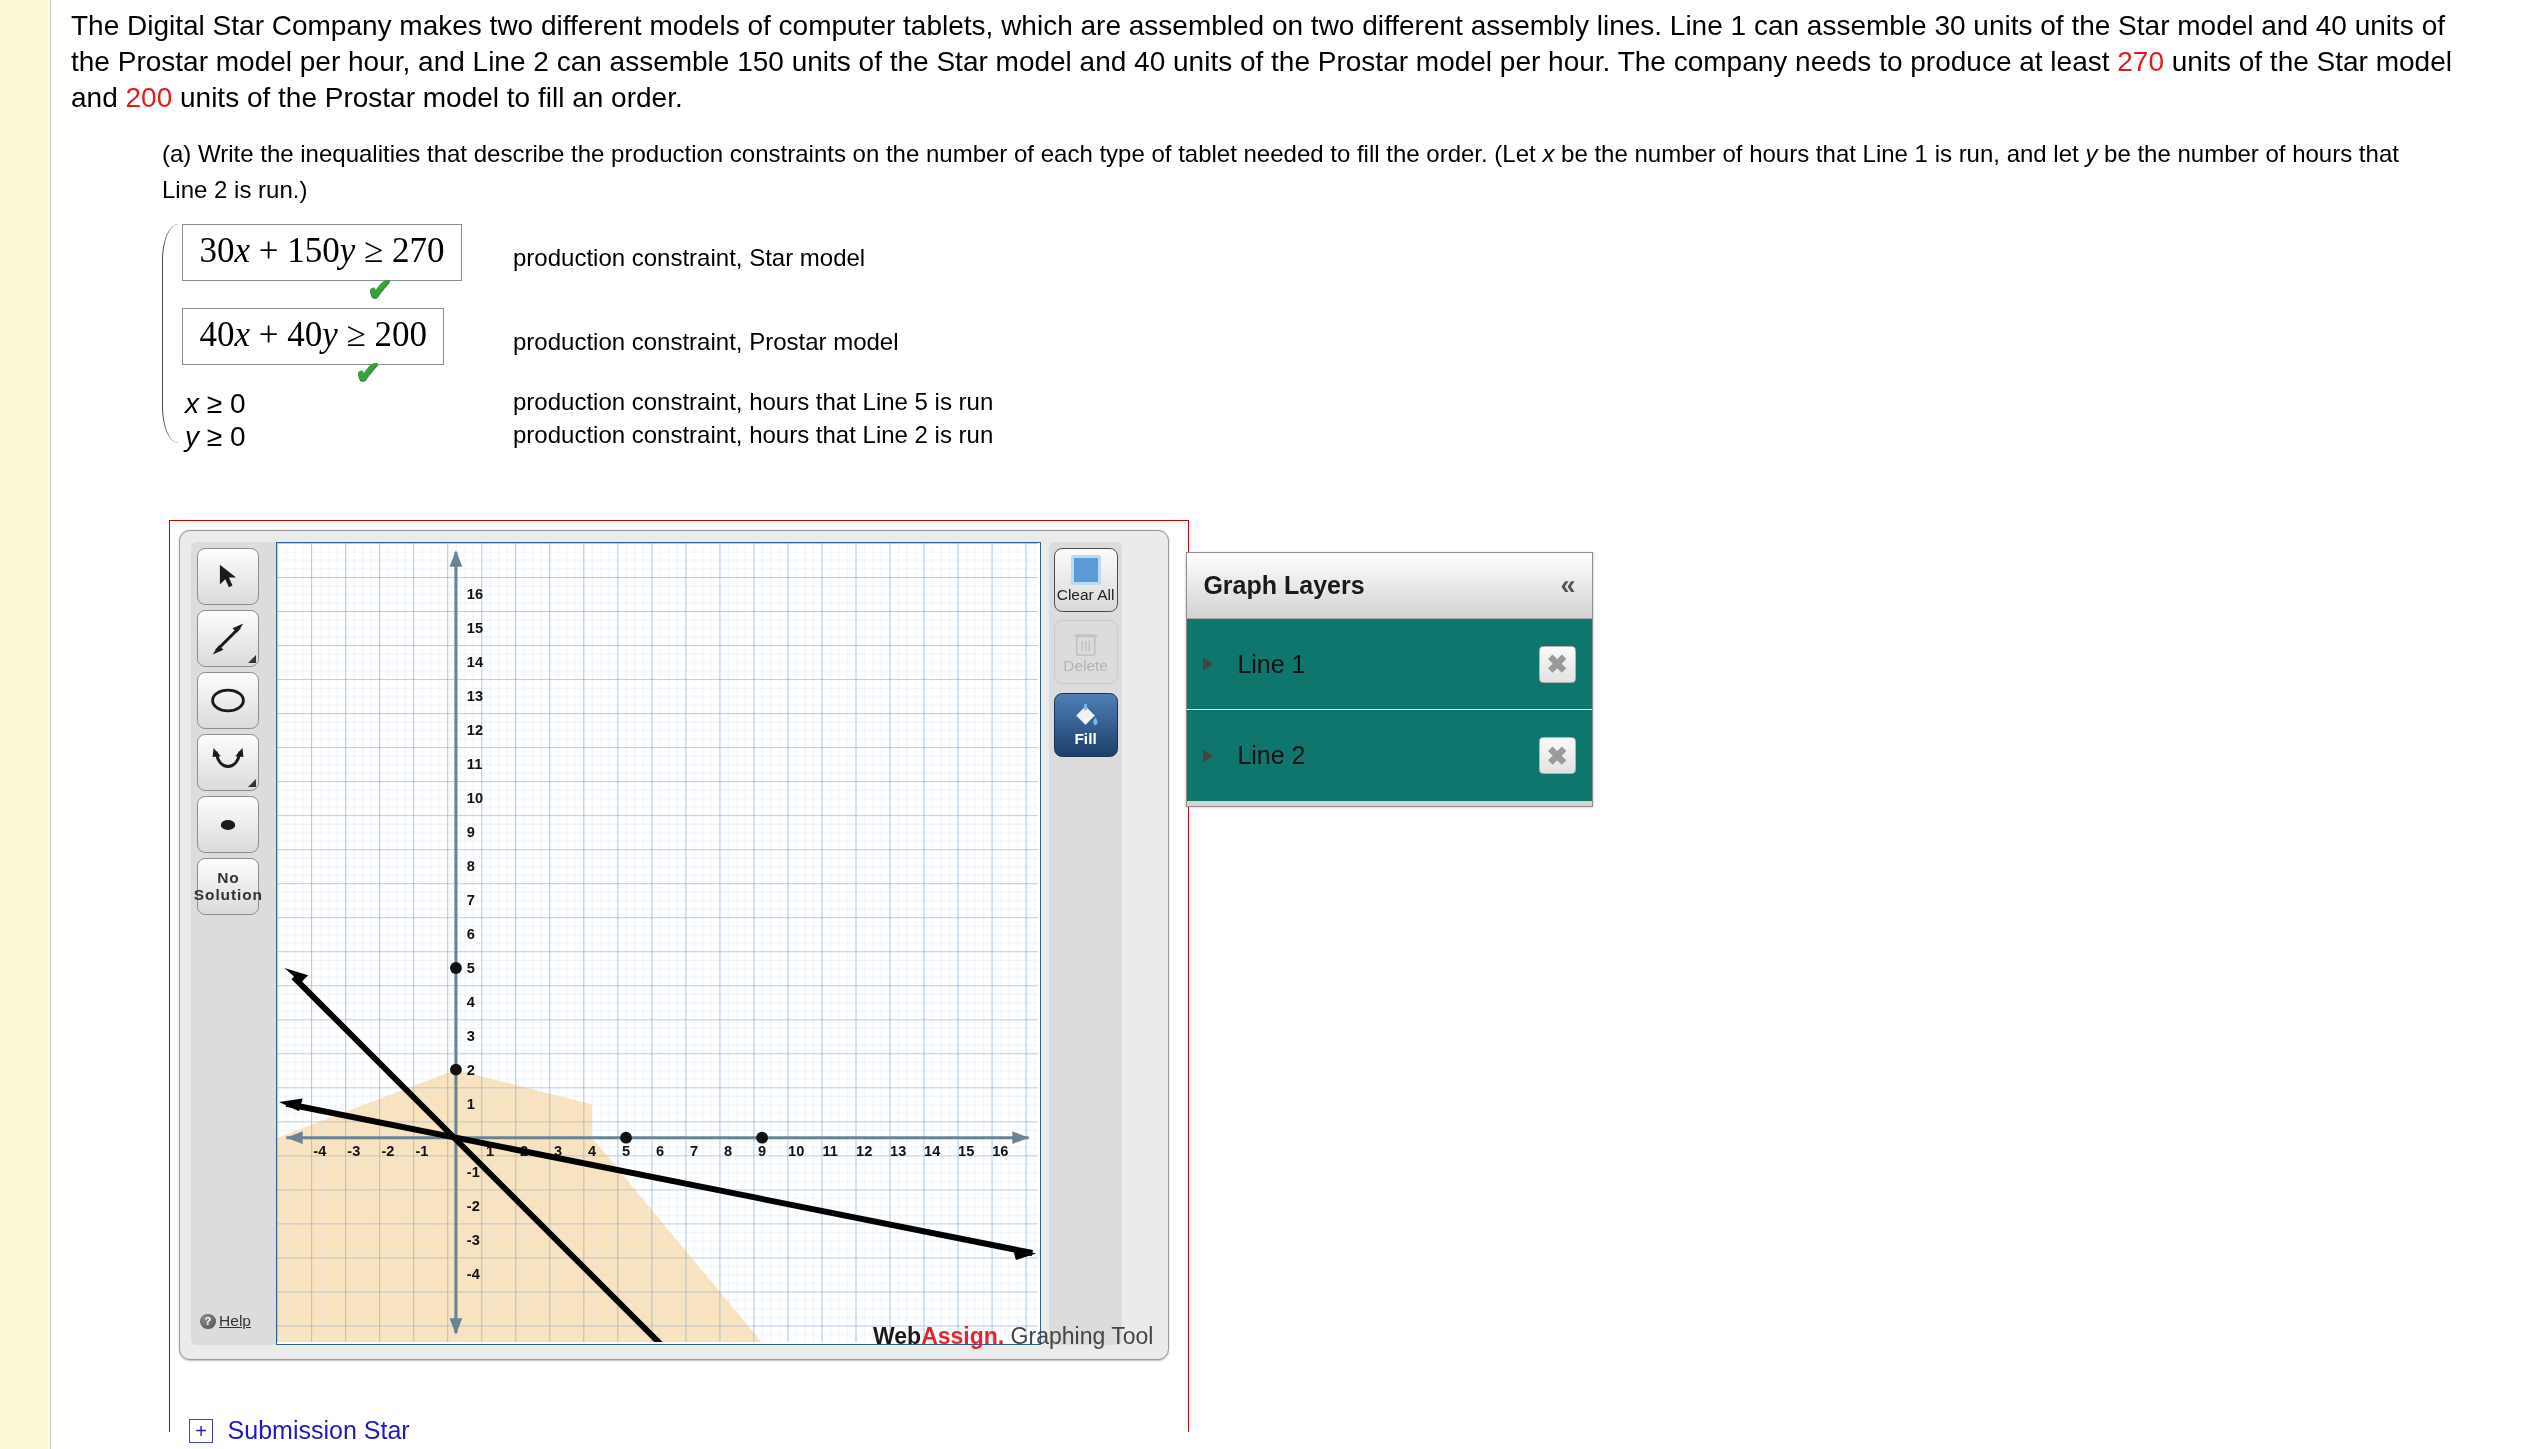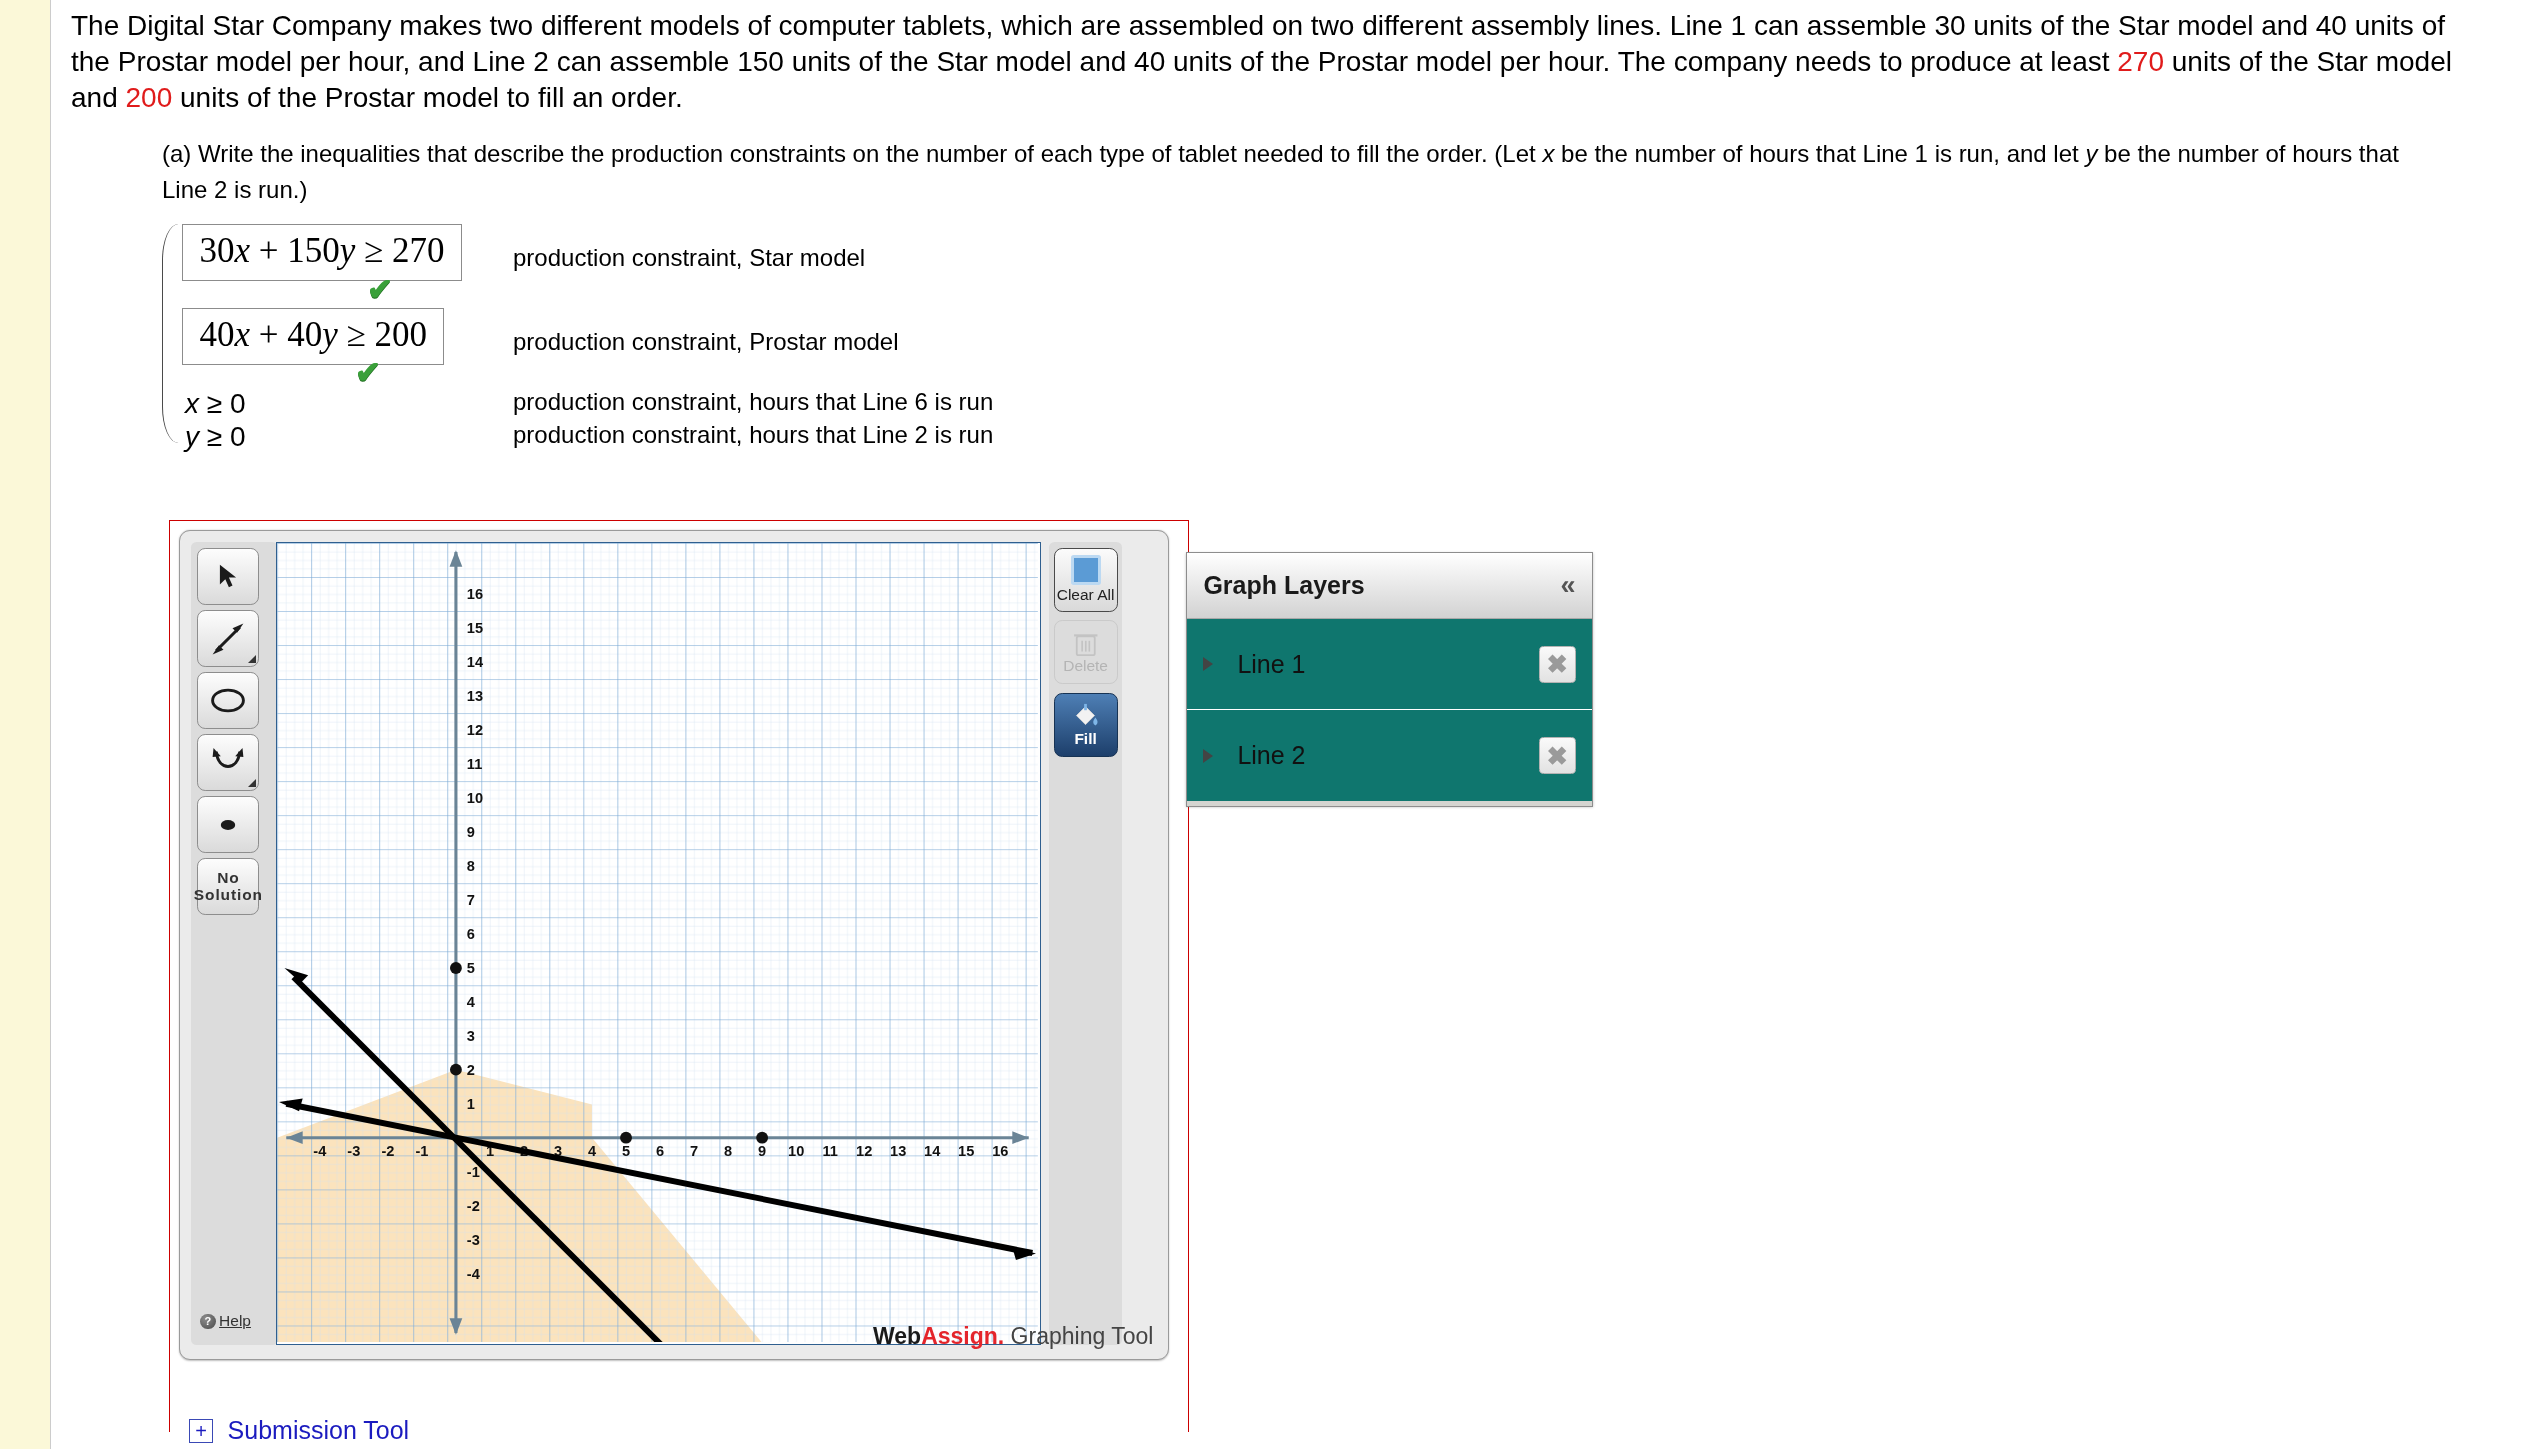--- a/index.html
+++ b/index.html
@@ -148,21 +148,21 @@
 
     <div class="ansrow" style="top:84px;">
       <span class="mathbox">
         <span>40</span><span class="mi">x</span><span> + </span><span>40</span><span class="mi">y</span><span> ≥ </span><span>200</span>
       </span>
     </div>
     <span class="check" style="left:193px;top:130px;">✔</span>
     <span class="lbl" style="left:351px;top:104px;">production constraint, Prostar model</span>
 
     <span class="plain it" style="left:23px;top:164px;font-style:normal;"><i>x</i> ≥ 0</span>
-    <span class="lbl" style="left:351px;top:164px;">production constraint, hours that Line 6 is run</span>
+    <span class="lbl" style="left:351px;top:164px;">production constraint, hours that Line 5 is run</span>
 
     <span class="plain" style="left:23px;top:197px;"><i>y</i> ≥ 0</span>
     <span class="lbl" style="left:351px;top:197px;">production constraint, hours that Line 2 is run</span>
   </div>
 
 </div>
 
 <div id="gt-wrap">
   <div id="gt">
 
@@ -338,15 +338,15 @@
   </div>
   <div class="layerrow" style="border-bottom:none;">
     <span class="disc"></span>
     <span class="layername">Line 2</span>
     <span class="xbtn">✖</span>
   </div>
 </div>
 
 <div id="subdata">
   <span id="plusbox">+</span>
-  <span id="subdata-label">Submission Tool</span>
+  <span id="subdata-label">Submission Star</span>
 </div>
 
 
 </body></html>

